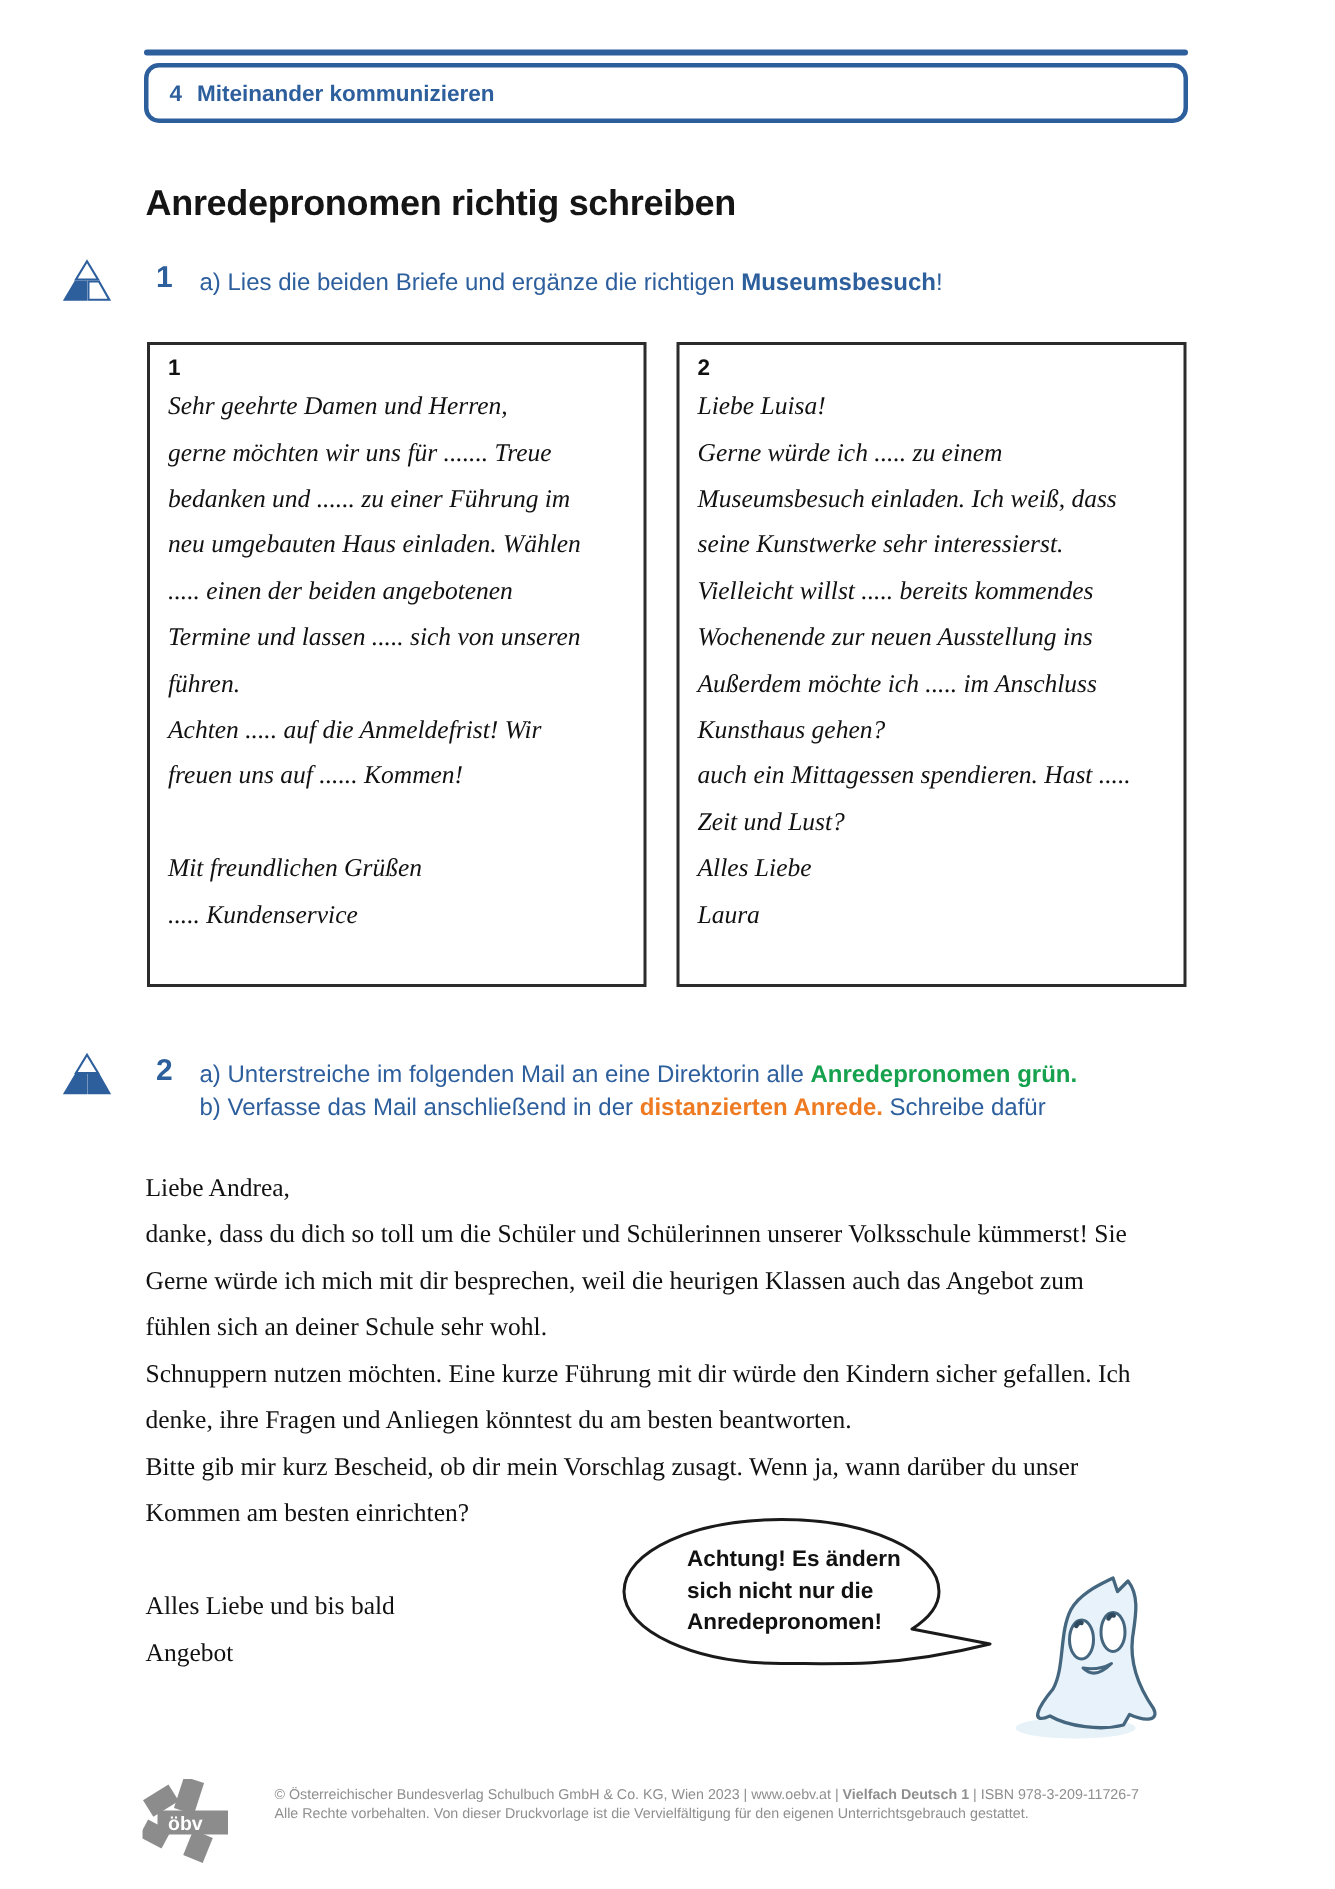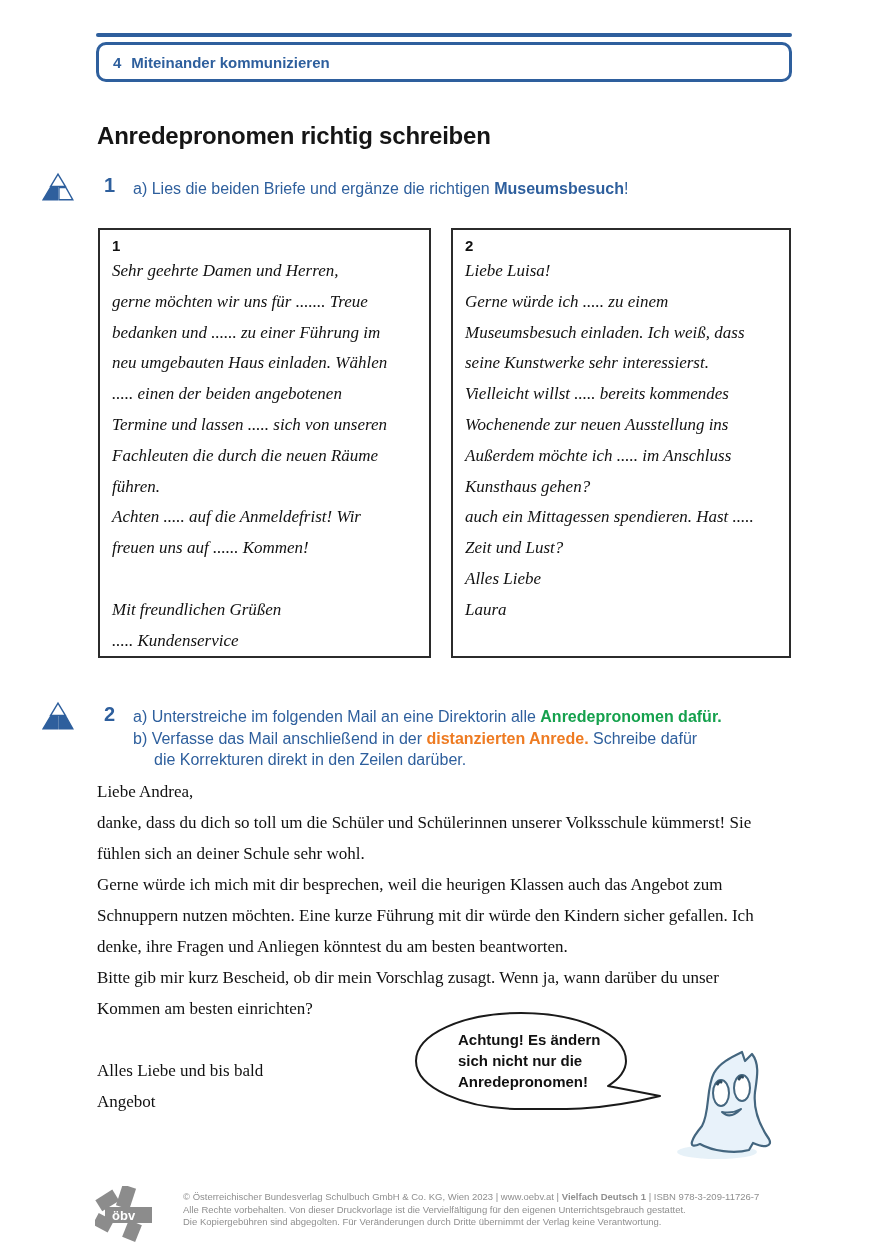--- a/index.html
+++ b/index.html
@@ -71,21 +71,20 @@
 
   <div class="abs letter-box" style="left:98px;width:333px;">
     <div class="box-num">1</div>
     <div class="lines-serif">
         <div class="tline">Sehr geehrte Damen und Herren,</div>
         <div class="tline">gerne möchten wir uns für ....... Treue</div>
         <div class="tline">bedanken und ...... zu einer Führung im</div>
         <div class="tline">neu umgebauten Haus einladen. Wählen</div>
         <div class="tline">..... einen der beiden angebotenen</div>
         <div class="tline">Termine und lassen ..... sich von unseren</div>
-        <div class="tline">Fachleuten die durch die neuen Räume</div>
         <div class="tline">führen.</div>
         <div class="tline">Achten ..... auf die Anmeldefrist! Wir</div>
         <div class="tline">freuen uns auf ...... Kommen!</div>
         <div class="tline">&nbsp;</div>
         <div class="tline">Mit freundlichen Grüßen</div>
         <div class="tline">..... Kundenservice</div>
       </div>
   </div>
 
   <div class="abs letter-box" style="left:451px;width:340px;">
@@ -108,30 +107,29 @@
 
   <div class="abs" style="left:42px;top:701px;">
     <svg width="32" height="30" viewBox="0 0 50 46">
       <path d="M25 3 L36.5 22 L13.5 22 Z" fill="#ffffff" stroke="#2e5f9d" stroke-width="2.2"></path>
       <path d="M13 24 L24 24 L24 43 L1.8 43 Z" fill="#2e5f9d" stroke="#2e5f9d" stroke-width="2.2"></path>
       <path d="M26.5 24 L37.5 24 L48.2 43 L26.5 43 Z" fill="#2e5f9d" stroke="#2e5f9d" stroke-width="2.2"></path>
     </svg>
   </div>
   <div class="abs ex-num" style="left:104px;top:703px;">2</div>
   <div class="abs ex-text" style="left:133px;top:706px;width:680px;">
-    <div><span>a) Unterstreiche im folgenden Mail an eine Direktorin alle </span><span class="green">Anredepronomen dafür.</span></div>
+    <div><span>a) Unterstreiche im folgenden Mail an eine Direktorin alle </span><span class="green">Anredepronomen grün.</span></div>
     <div><span>b) Verfasse das Mail anschließend in der </span><span class="orange">distanzierten Anrede.</span><span> Schreibe dafür</span></div>
-    <div class="indent">die Korrekturen direkt in den Zeilen darüber.</div>
   </div>
 
   <div class="abs mail">
       <div class="tline">Liebe Andrea,</div>
       <div class="tline">danke, dass du dich so toll um die Schüler und Schülerinnen unserer Volksschule kümmerst! Sie</div>
+      <div class="tline">Gerne würde ich mich mit dir besprechen, weil die heurigen Klassen auch das Angebot zum</div>
       <div class="tline">fühlen sich an deiner Schule sehr wohl.</div>
-      <div class="tline">Gerne würde ich mich mit dir besprechen, weil die heurigen Klassen auch das Angebot zum</div>
       <div class="tline">Schnuppern nutzen möchten. Eine kurze Führung mit dir würde den Kindern sicher gefallen. Ich</div>
       <div class="tline">denke, ihre Fragen und Anliegen könntest du am besten beantworten.</div>
       <div class="tline">Bitte gib mir kurz Bescheid, ob dir mein Vorschlag zusagt. Wenn ja, wann darüber du unser</div>
       <div class="tline">Kommen am besten einrichten?</div>
       <div class="tline">&nbsp;</div>
       <div class="tline">Alles Liebe und bis bald</div>
       <div class="tline">Angebot</div>
     </div>
 
   <div class="abs bubble-wrap">
@@ -181,16 +179,15 @@
         <rect x="0" y="30" width="17" height="13" transform="rotate(28 8 36)"></rect>
         <rect x="30" y="36" width="14" height="18" transform="rotate(22 37 45)"></rect>
         <rect x="10" y="21" width="47" height="16"></rect>
       </g>
       <text x="17" y="34" font-family="Liberation Sans, sans-serif" font-size="13" font-weight="bold" fill="#ffffff">öbv</text>
     </svg>
   </div>
   <div class="abs footer-text">
     <div><span>© Österreichischer Bundesverlag Schulbuch GmbH &amp; Co. KG, Wien 2023 | www.oebv.at | </span><span class="bold">Vielfach Deutsch 1</span><span> | ISBN 978-3-209-11726-7</span></div>
     <div>Alle Rechte vorbehalten. Von dieser Druckvorlage ist die Vervielfältigung für den eigenen Unterrichtsgebrauch gestattet.</div>
-    <div>Die Kopiergebühren sind abgegolten. Für Veränderungen durch Dritte übernimmt der Verlag keine Verantwortung.</div>
   </div>
 
 </div>
 
 </body></html>

